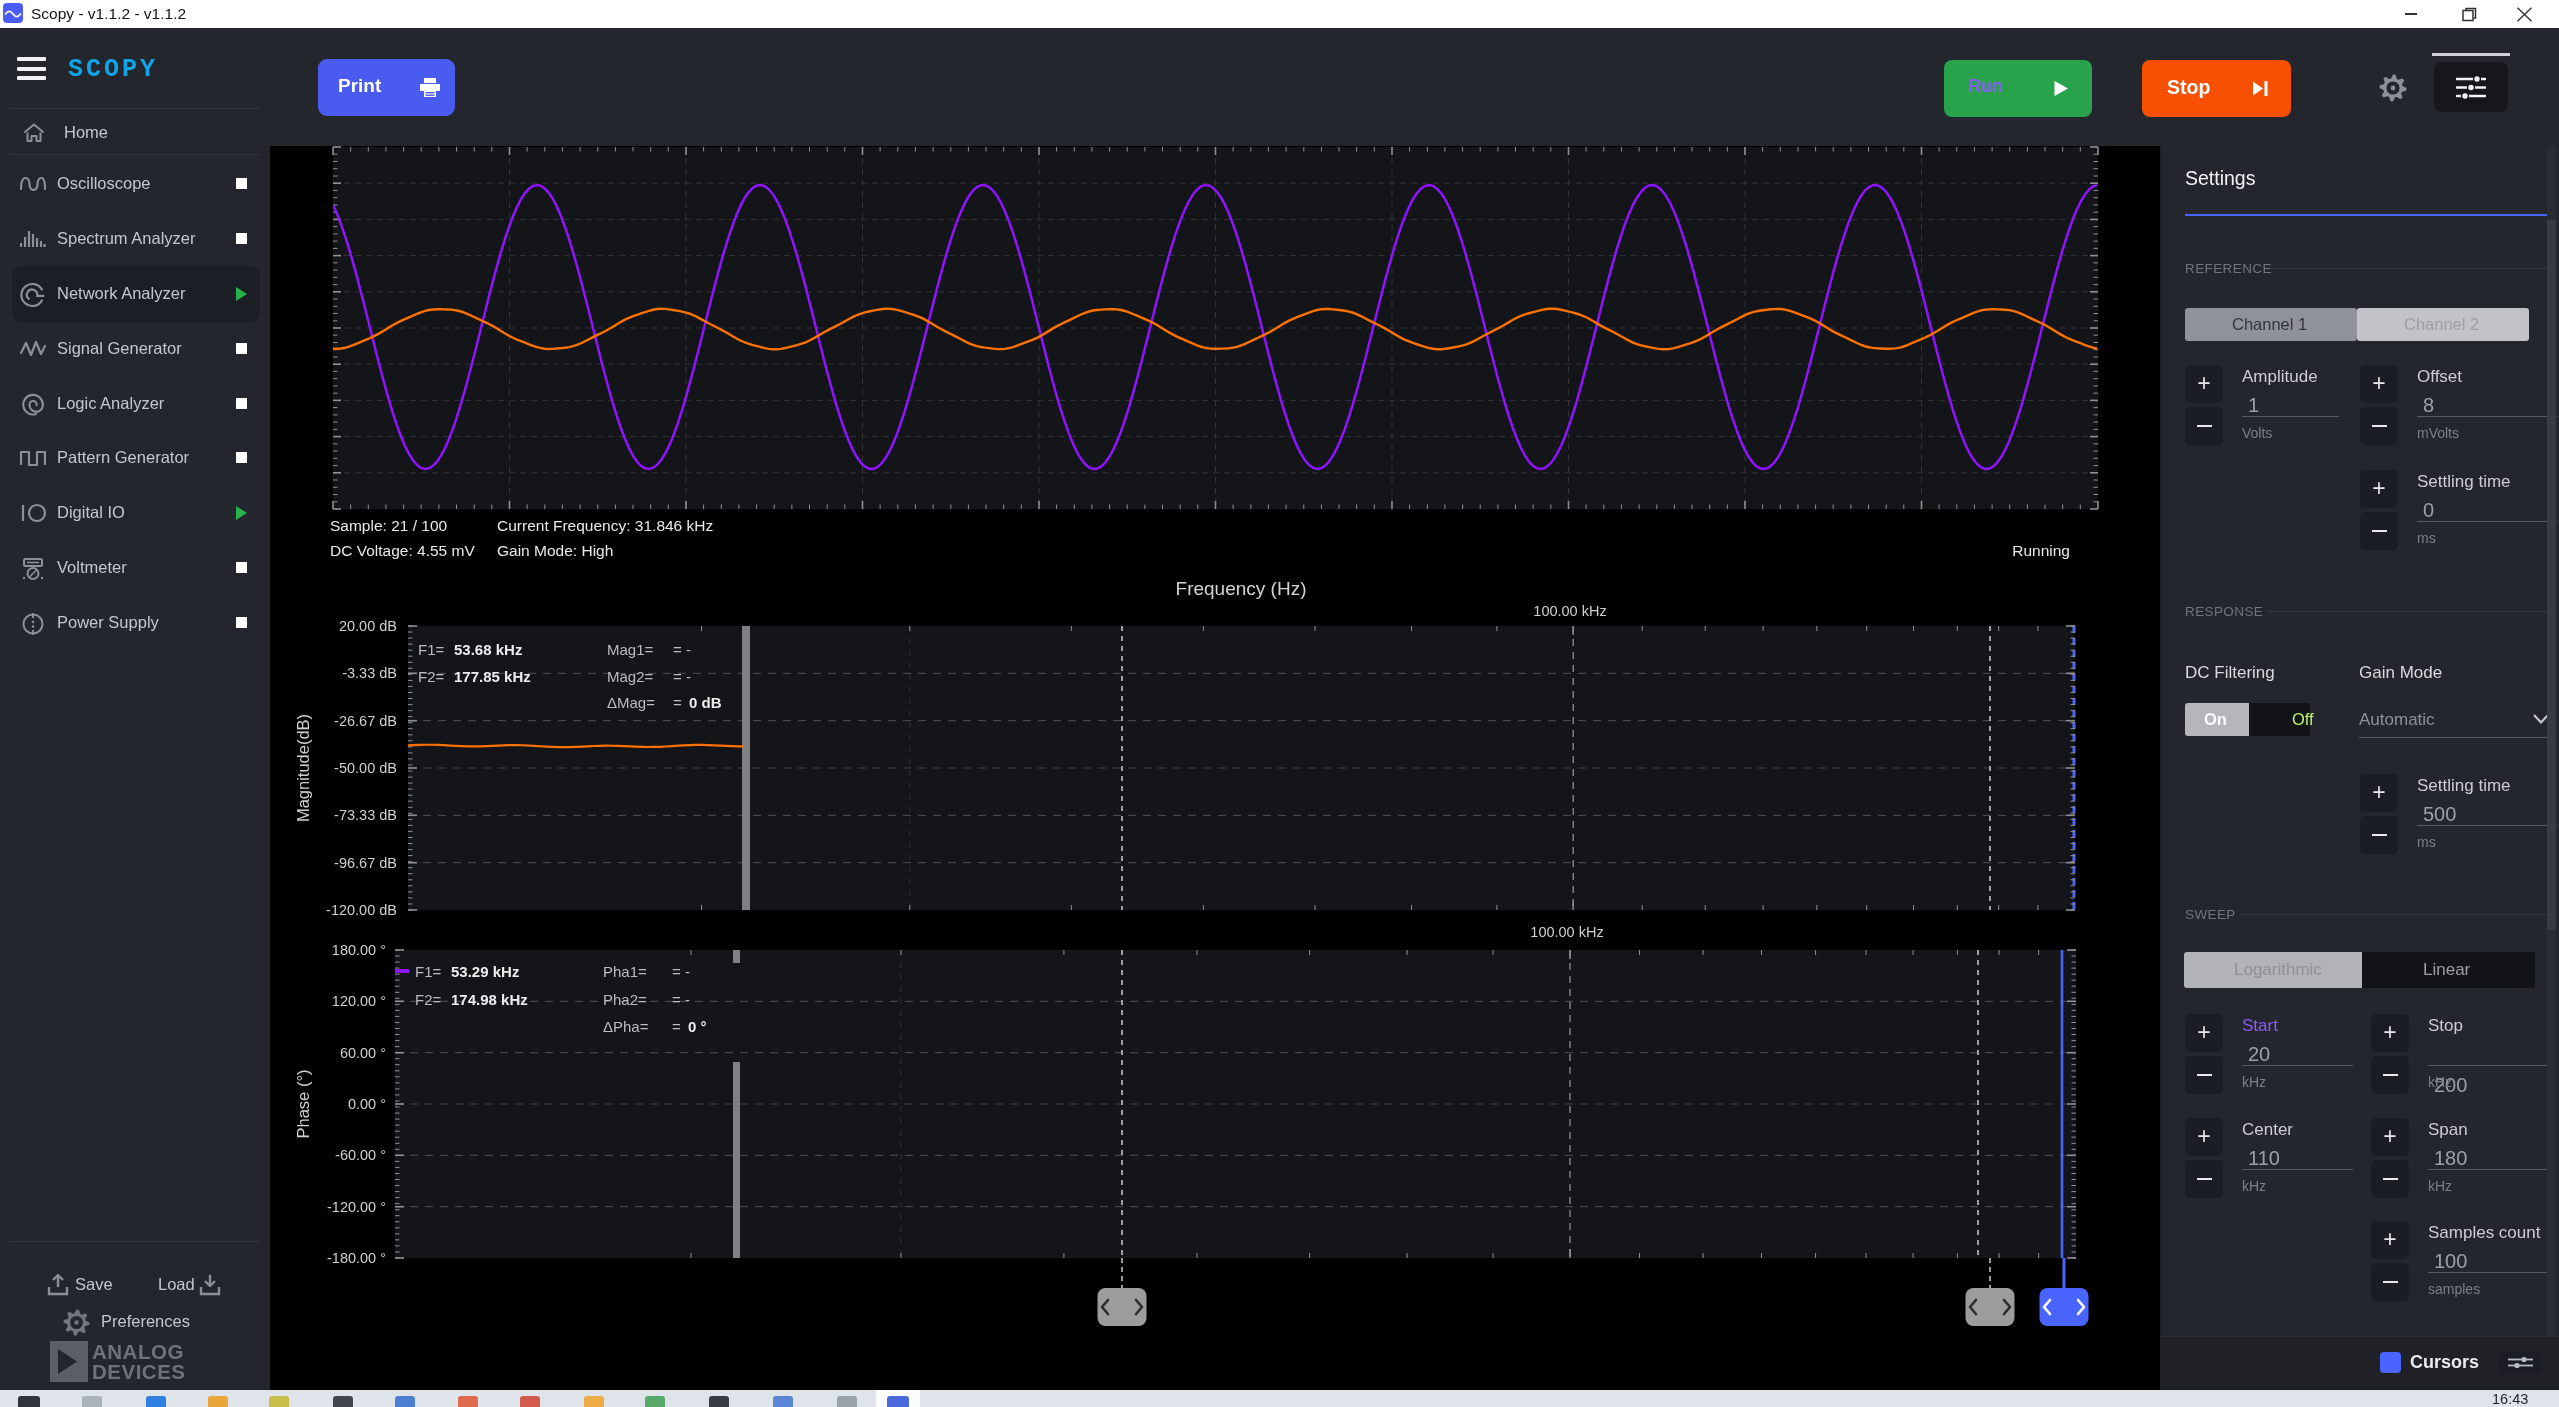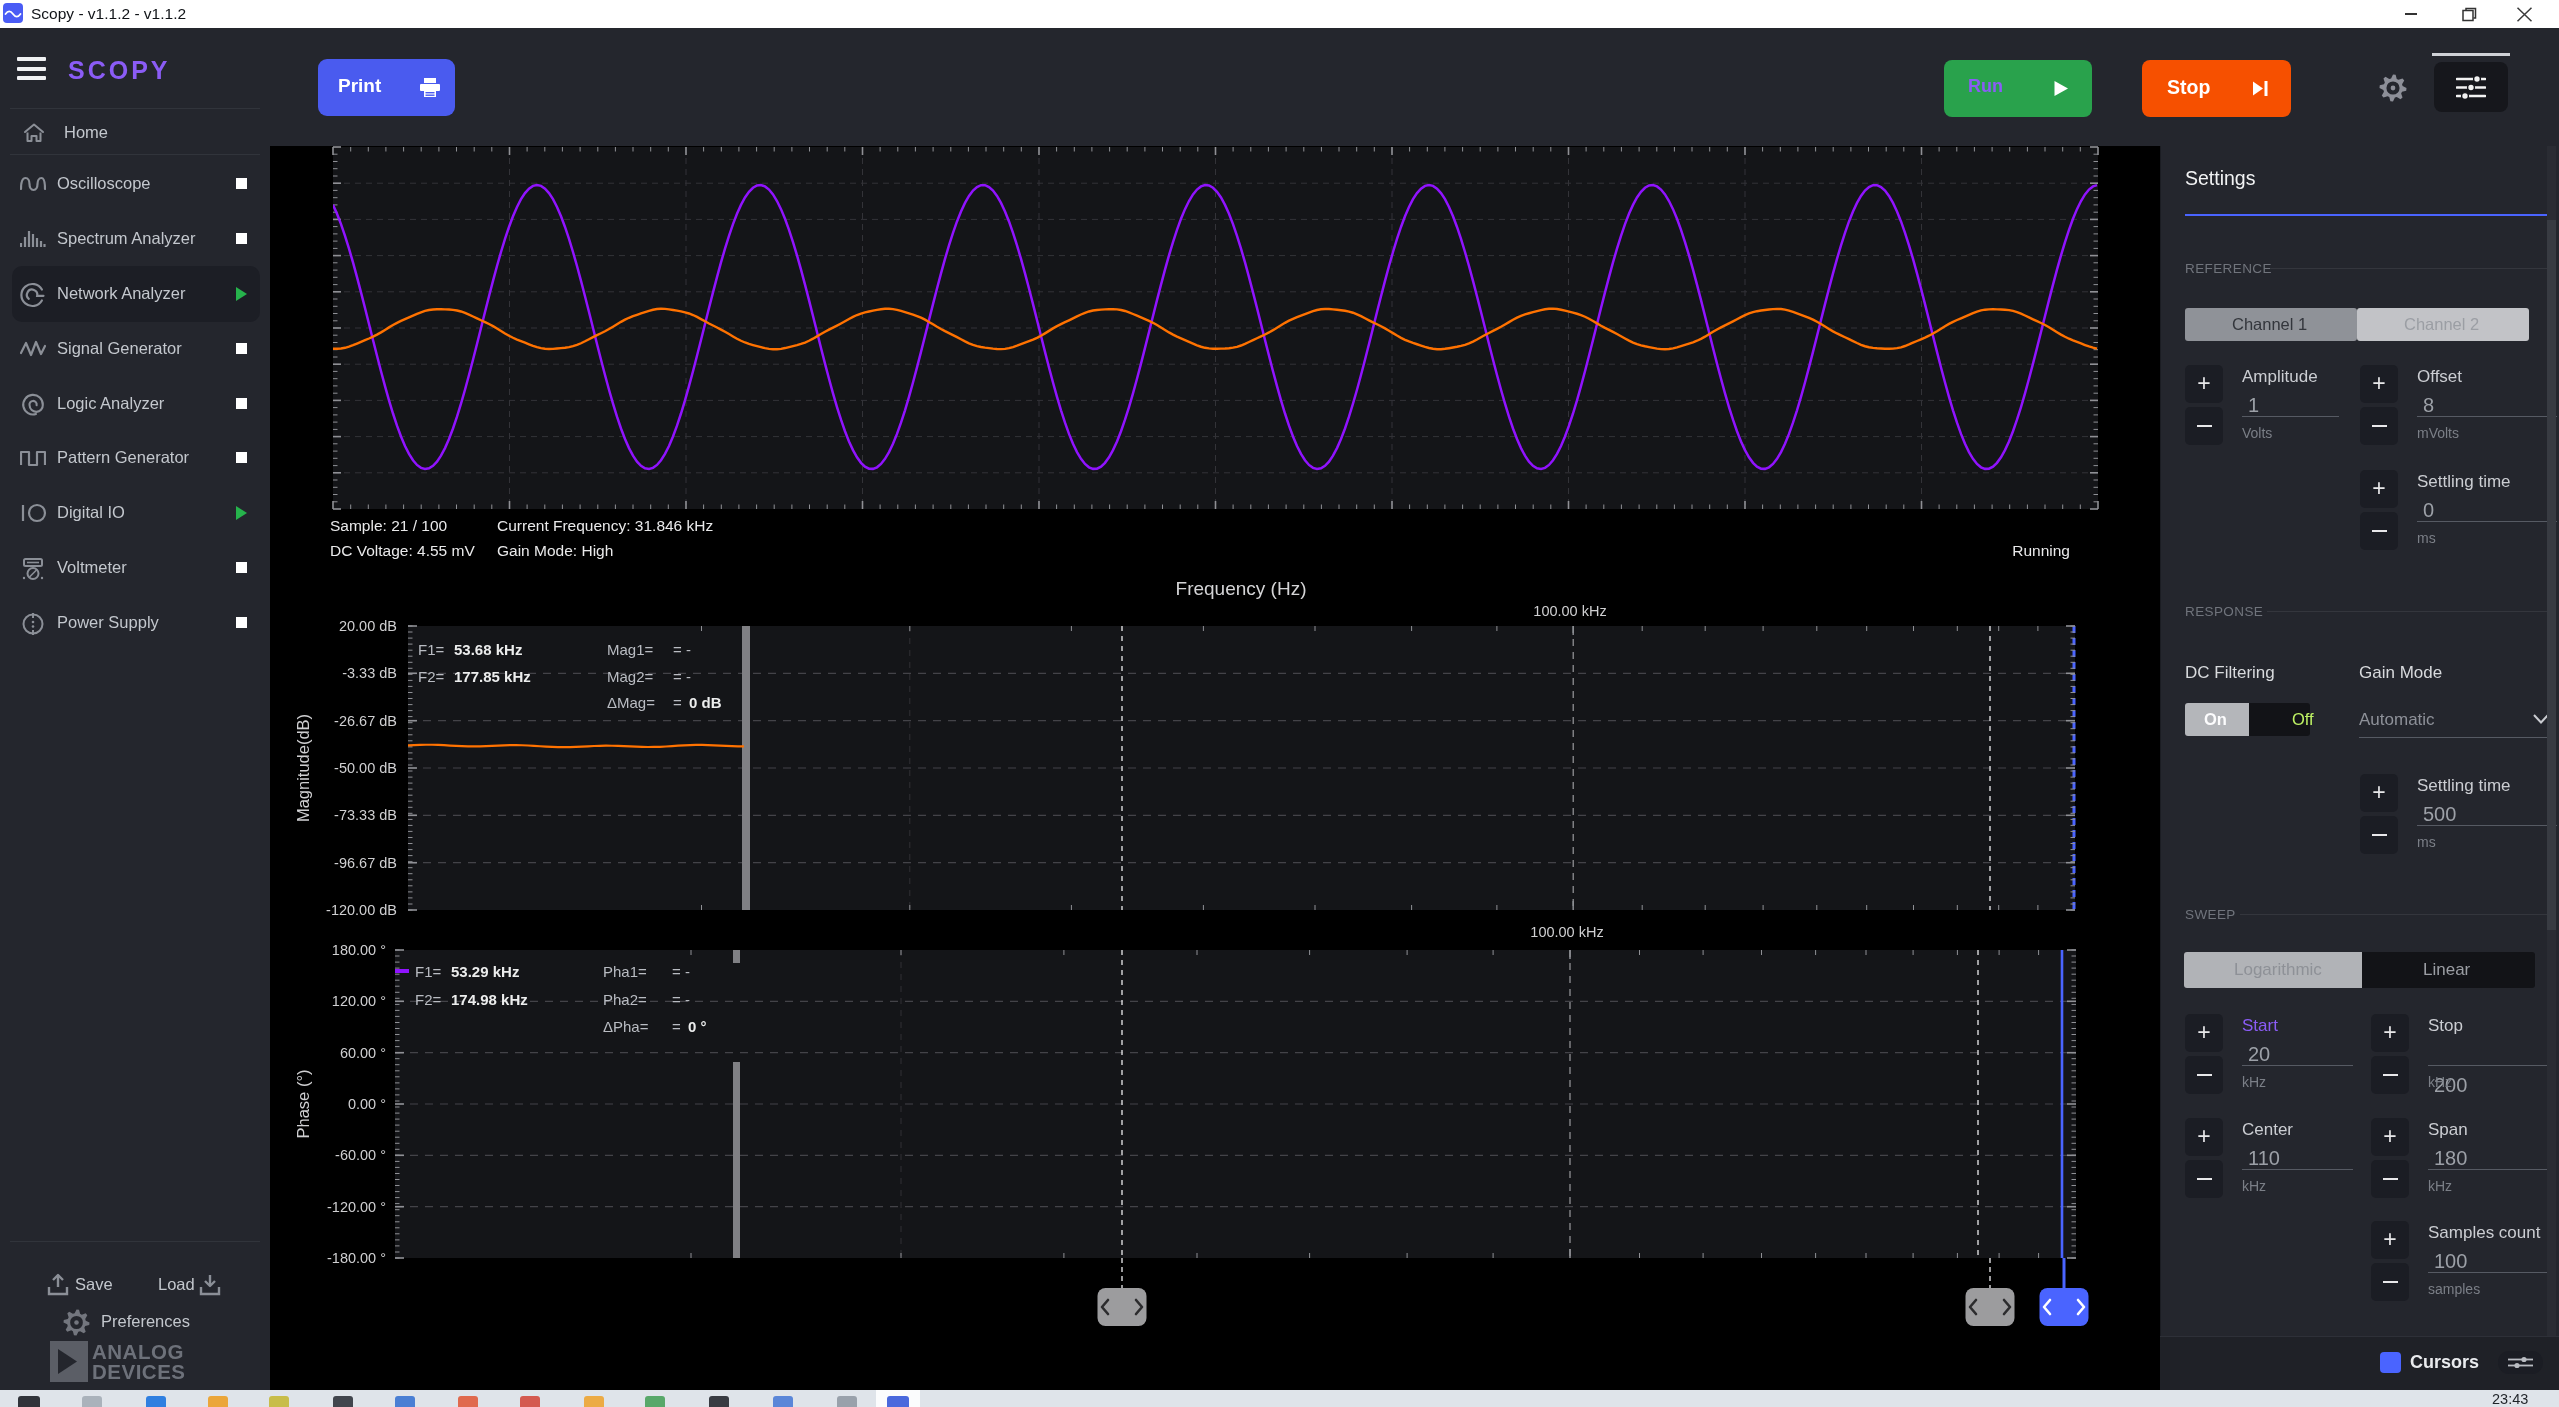--- a/index.html
+++ b/index.html
@@ -10,21 +10,21 @@
     <path d="M4 3.5 V1.5 H13.5 V11 H11.5" fill="none" stroke="#333" stroke-width="1.5"></path>
     <rect x="1" y="3.5" width="10" height="10" fill="none" stroke="#333" stroke-width="1.5"></rect>
   </svg>
 <svg style="position:absolute;left:2516px;top:7px" width="17" height="15" viewBox="0 0 17 15">
     <path d="M1.5 0.8 L15.5 14.2 M15.5 0.8 L1.5 14.2" stroke="#3a3a3a" stroke-width="1.5"></path>
   </svg>
 <div style="position:absolute;left:0;top:28px;width:270px;height:1362px;background:#24262d;"></div>
 <div style="position:absolute;left:17px;top:57px;width:29px;height:4px;background:#f0f1f3;border-radius:1px;"></div>
 <div style="position:absolute;left:17px;top:66.5px;width:29px;height:4px;background:#f0f1f3;border-radius:1px;"></div>
 <div style="position:absolute;left:17px;top:76px;width:29px;height:4px;background:#f0f1f3;border-radius:1px;"></div>
-<div style="position:absolute;left:68px;top:55px;font-size:25px;color:#8b5cf6;font-weight:bold;white-space:nowrap;font-family:Liberation Sans, sans-serif;"><span style="letter-spacing:3px">SCOPY</span></div>
+<div style="position:absolute;left:68px;top:55px;font-size:25px;color:#0ea5e9;font-weight:bold;white-space:nowrap;font-family:Liberation Mono, monospace;"><span style="letter-spacing:3px">SCOPY</span></div>
 <div style="position:absolute;left:10px;top:108px;width:250px;height:1px;background:#31343b;"></div>
 <div style="position:absolute;left:10px;top:154px;width:250px;height:1px;background:#31343b;"></div>
 <div style="position:absolute;left:12px;top:266px;width:248px;height:56px;background:#1c1e25;border-radius:10px;"></div>
 <svg style="position:absolute;left:22px;top:121px" width="24" height="24" viewBox="0 0 24 24">
     <path d="M3 11 L12 3.5 L21 11" fill="none" stroke="#8b8f97" stroke-width="2" stroke-linecap="round" stroke-linejoin="round"></path>
     <path d="M5.5 11.5 V20 H9.5 V15 H14.5 V20 H18.5 V11.5" fill="none" stroke="#8b8f97" stroke-width="2" stroke-linejoin="round"></path>
   </svg>
 <div style="position:absolute;left:64px;top:123px;font-size:16.5px;color:#c3c7cd;font-weight:normal;white-space:nowrap;">Home</div>
 <svg style="position:absolute;left:20px;top:172px" width="26" height="24" viewBox="0 0 26 24">
     <path d="M1 17 C1 9,3 6,5.5 6 C8 6,9.5 9,9.5 12 C9.5 15,11 18,13.5 18 C16 18,17.5 15,17.5 12 C17.5 9,19 6,21.5 6 C24 6,25 9,25 17" fill="none" stroke="#8b8f97" stroke-width="2.2" stroke-linecap="round"></path>
@@ -983,12 +983,12 @@
 <div style="position:absolute;left:395px;top:1396px;width:20px;height:20px;background:#4a7fd4;border-radius:3px;"></div>
 <div style="position:absolute;left:458px;top:1396px;width:20px;height:20px;background:#e06a4e;border-radius:3px;"></div>
 <div style="position:absolute;left:520px;top:1396px;width:20px;height:20px;background:#d45a50;border-radius:3px;"></div>
 <div style="position:absolute;left:584px;top:1396px;width:20px;height:20px;background:#ecab45;border-radius:3px;"></div>
 <div style="position:absolute;left:645px;top:1396px;width:20px;height:20px;background:#58a86a;border-radius:3px;"></div>
 <div style="position:absolute;left:709px;top:1396px;width:20px;height:20px;background:#383b42;border-radius:3px;"></div>
 <div style="position:absolute;left:773px;top:1396px;width:20px;height:20px;background:#5a86d8;border-radius:3px;"></div>
 <div style="position:absolute;left:837px;top:1396px;width:20px;height:20px;background:#99a1ab;border-radius:3px;"></div>
 <div style="position:absolute;left:876px;top:1390px;width:44px;height:17px;background:#fbfcfd;"></div>
 <div style="position:absolute;left:887px;top:1396px;width:22px;height:20px;background:#4a69dd;border-radius:3px;"></div>
-<div style="position:absolute;left:2492px;top:1391px;font-size:14.5px;color:#1f2328;font-weight:normal;white-space:nowrap;">23:43</div>
+<div style="position:absolute;left:2492px;top:1391px;font-size:14.5px;color:#1f2328;font-weight:normal;white-space:nowrap;">16:43</div>
 </body></html>

